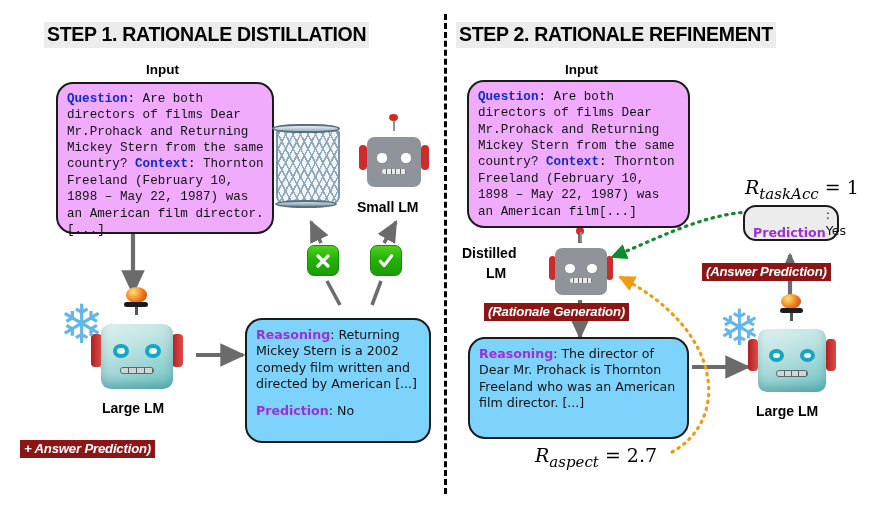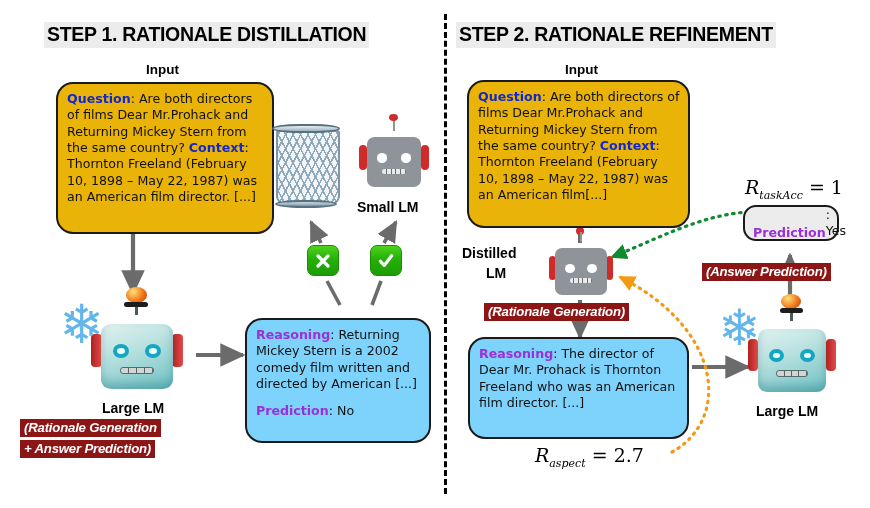--- a/index.html
+++ b/index.html
@@ -15,36 +15,36 @@
   .step-title{position:absolute;font-family:"Liberation Sans",sans-serif;
               font-weight:bold;font-size:19.5px;letter-spacing:-0.3px;
               color:#000;background:#ececec;padding:1px 3px 2px 3px;white-space:nowrap;}
 
   .sub-label{position:absolute;font-family:"Liberation Sans",sans-serif;
              font-weight:bold;font-size:13.5px;color:#000;white-space:nowrap;text-align:right;}
 
   .bubble{position:absolute;box-sizing:border-box;border:2.2px solid #1a1a1a;
           border-radius:17px;padding:7px 8px 7px 9px;
           font-size:12.6px;line-height:1.30;color:#111;}
-  .bubble.input{background:#eab308;}
+  .bubble.input{background:#f0abfc;font-family:Liberation Mono, monospace;}
   .bubble.yellow{background:#7dd3fc;}
   .bubble.pred{background:#ececec;border-radius:13px;padding:4px 8px;}
 
   .k-q{color:#1028cf;font-weight:bold;}
   .k-r{color:#9b30d9;font-weight:bold;margin-top:20px;}
 
   .redlabel{position:absolute;background:#8c1616;color:#fff;
             font-family:"Liberation Sans",sans-serif;
             font-style:italic;font-weight:bold;font-size:13.2px;
             padding:1px 4px 2px 4px;white-space:nowrap;letter-spacing:-0.2px;}
 
   .math{position:absolute;font-family:"DejaVu Serif",serif;font-size:19px;
         color:#000;white-space:nowrap;}
   .math i{font-style:italic;}
-  .math sub{font-size:11px;font-style:italic;}
+  .math sub{font-size:15px;font-style:italic;}
 
   svg.ov{position:absolute;left:0;top:0;width:870px;height:508px;
          pointer-events:none;overflow:visible;}
 
   
   .robot{position:absolute;}
   .robot .ear{position:absolute;top:26%;width:13%;height:40%;
               background:#cf2b2b;border-radius:4px;}
   .robot .ear.l{left:-6%;} .robot .ear.r{right:-6%;}
   .robot .head{position:absolute;left:6%;top:14%;width:88%;height:78%;border-radius:14%;}
@@ -175,21 +175,20 @@
           <i></i>
           <i></i>
           <i></i>
           <i></i>
         </div>
     </div>
   </div>
   <div class="snow" style="left:59px;top:298px;font-size:54px;">❄</div>
 
   <div class="sub-label" style="left:102px;top:400px;font-size:14px;">Large LM</div>
-  <div class="redlabel" style="left:20px;top:419px;">(Rationale Generation</div>
   <div class="redlabel" style="left:20px;top:440px;">+ Answer Prediction)</div>
 
   <div class="bubble yellow" style="left:245px;top:318px;width:186px;height:125px;">
     <span class="k-r">Reasoning</span><span>: Returning Mickey Stern is a 2002 comedy film written and directed by American [...]</span>
     <div style="height:11px"></div>
     <span class="k-r">Prediction</span><span>: No</span>
   </div>
 
   <div class="bin" style="left:272px;top:122px;width:68px;height:84px;">
     <div class="body"></div>

